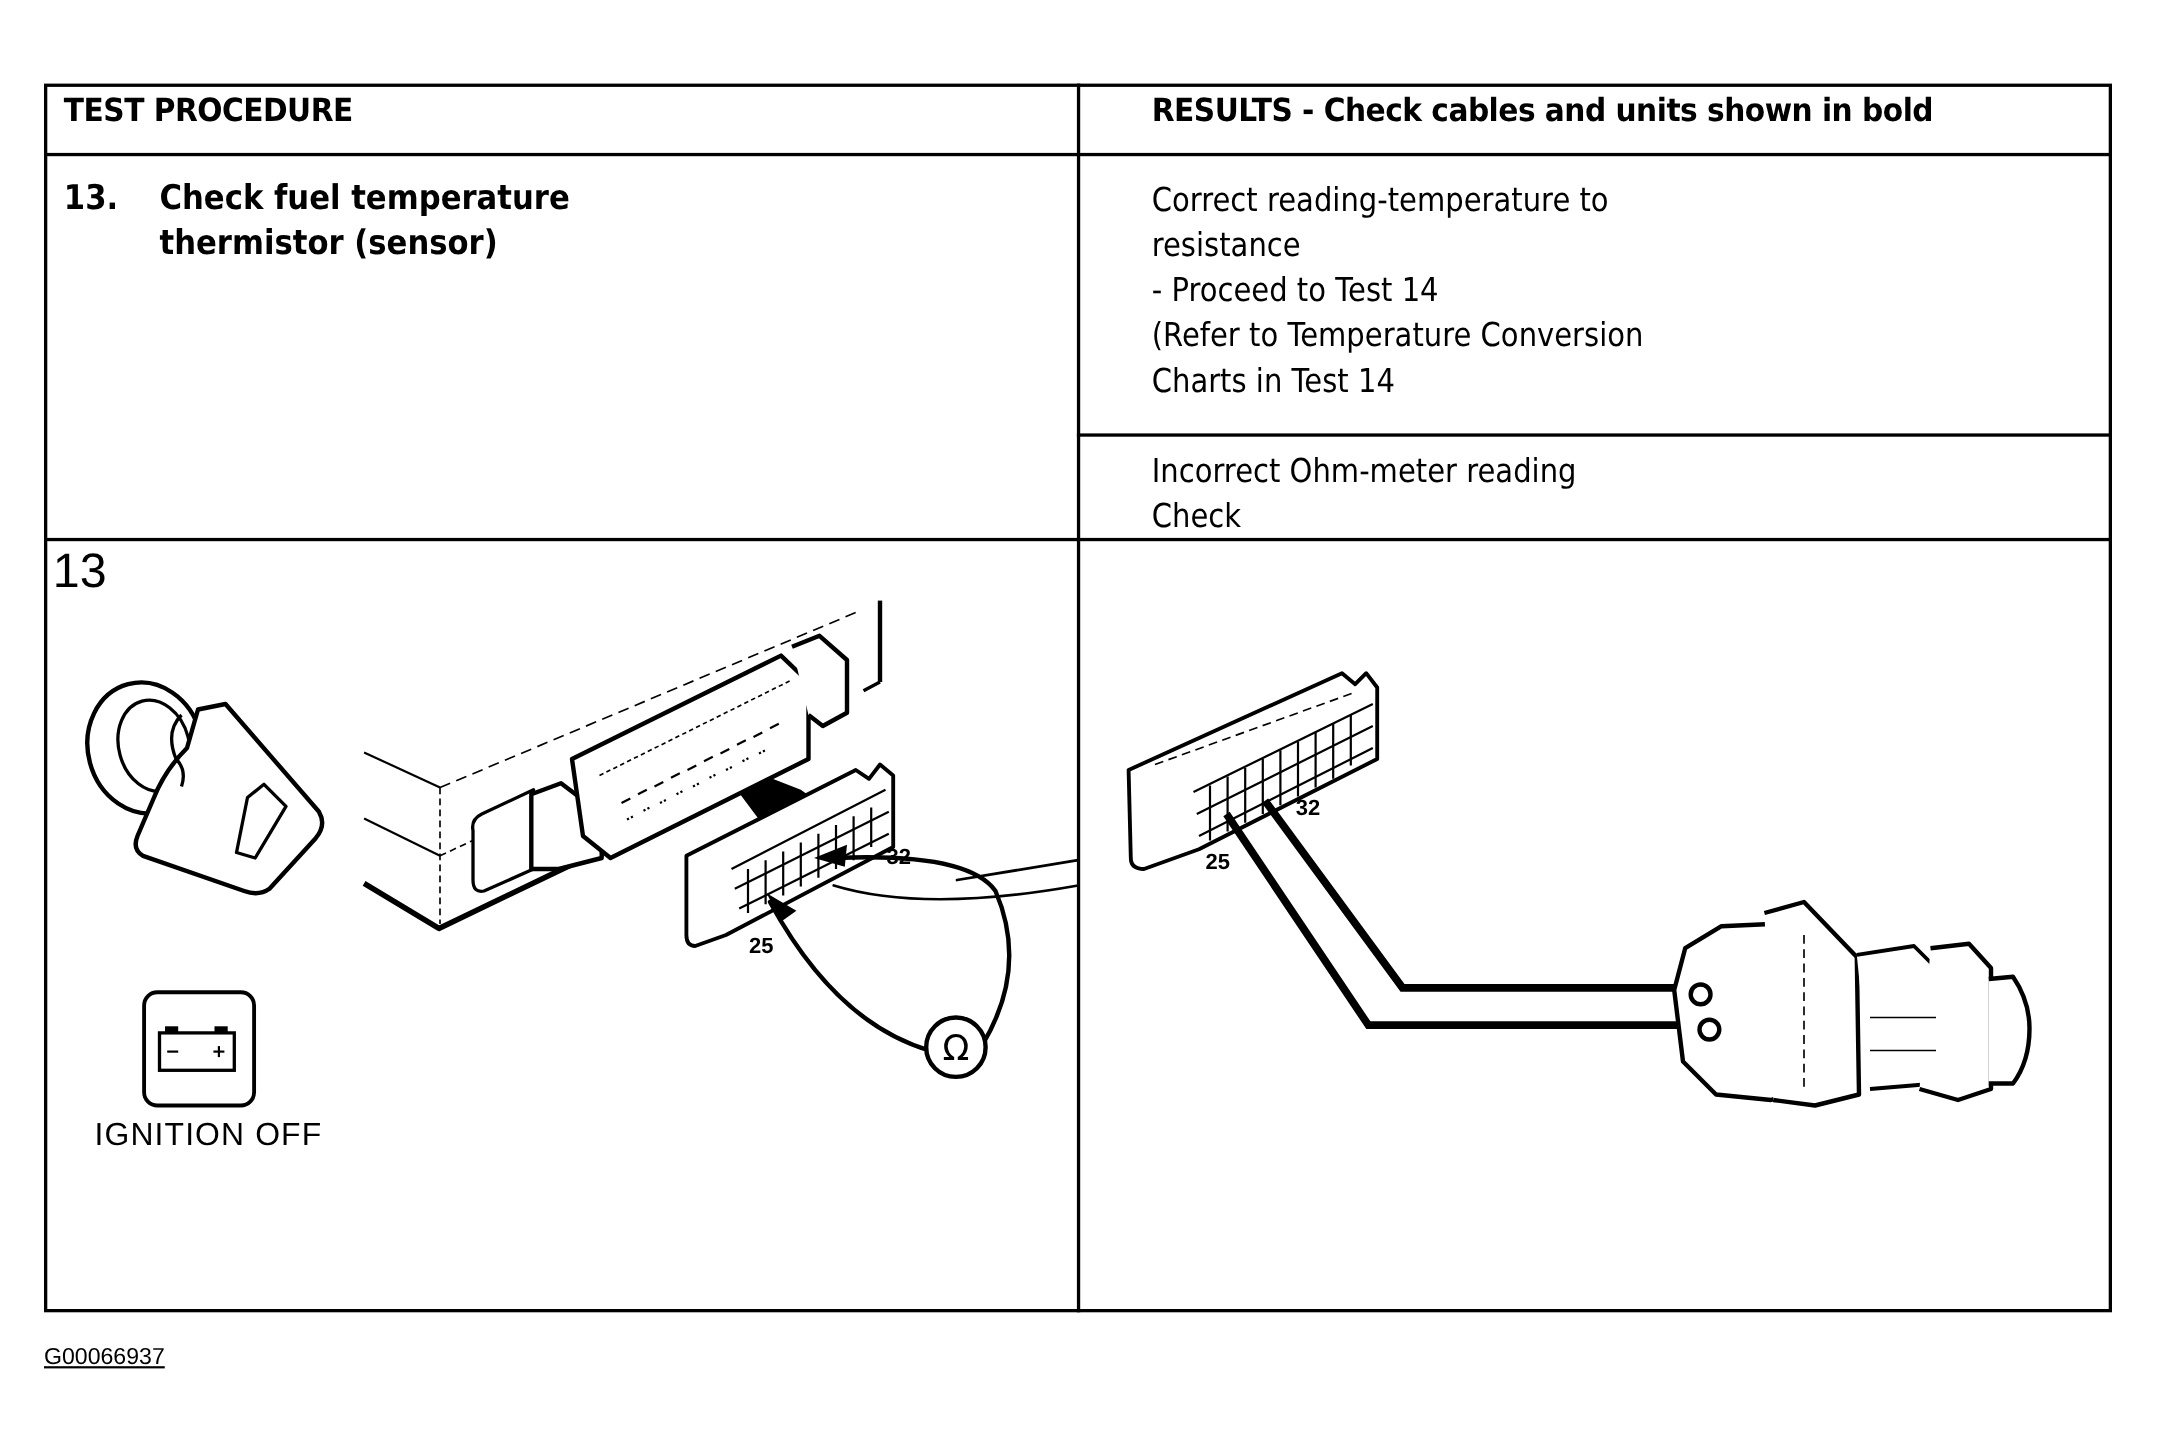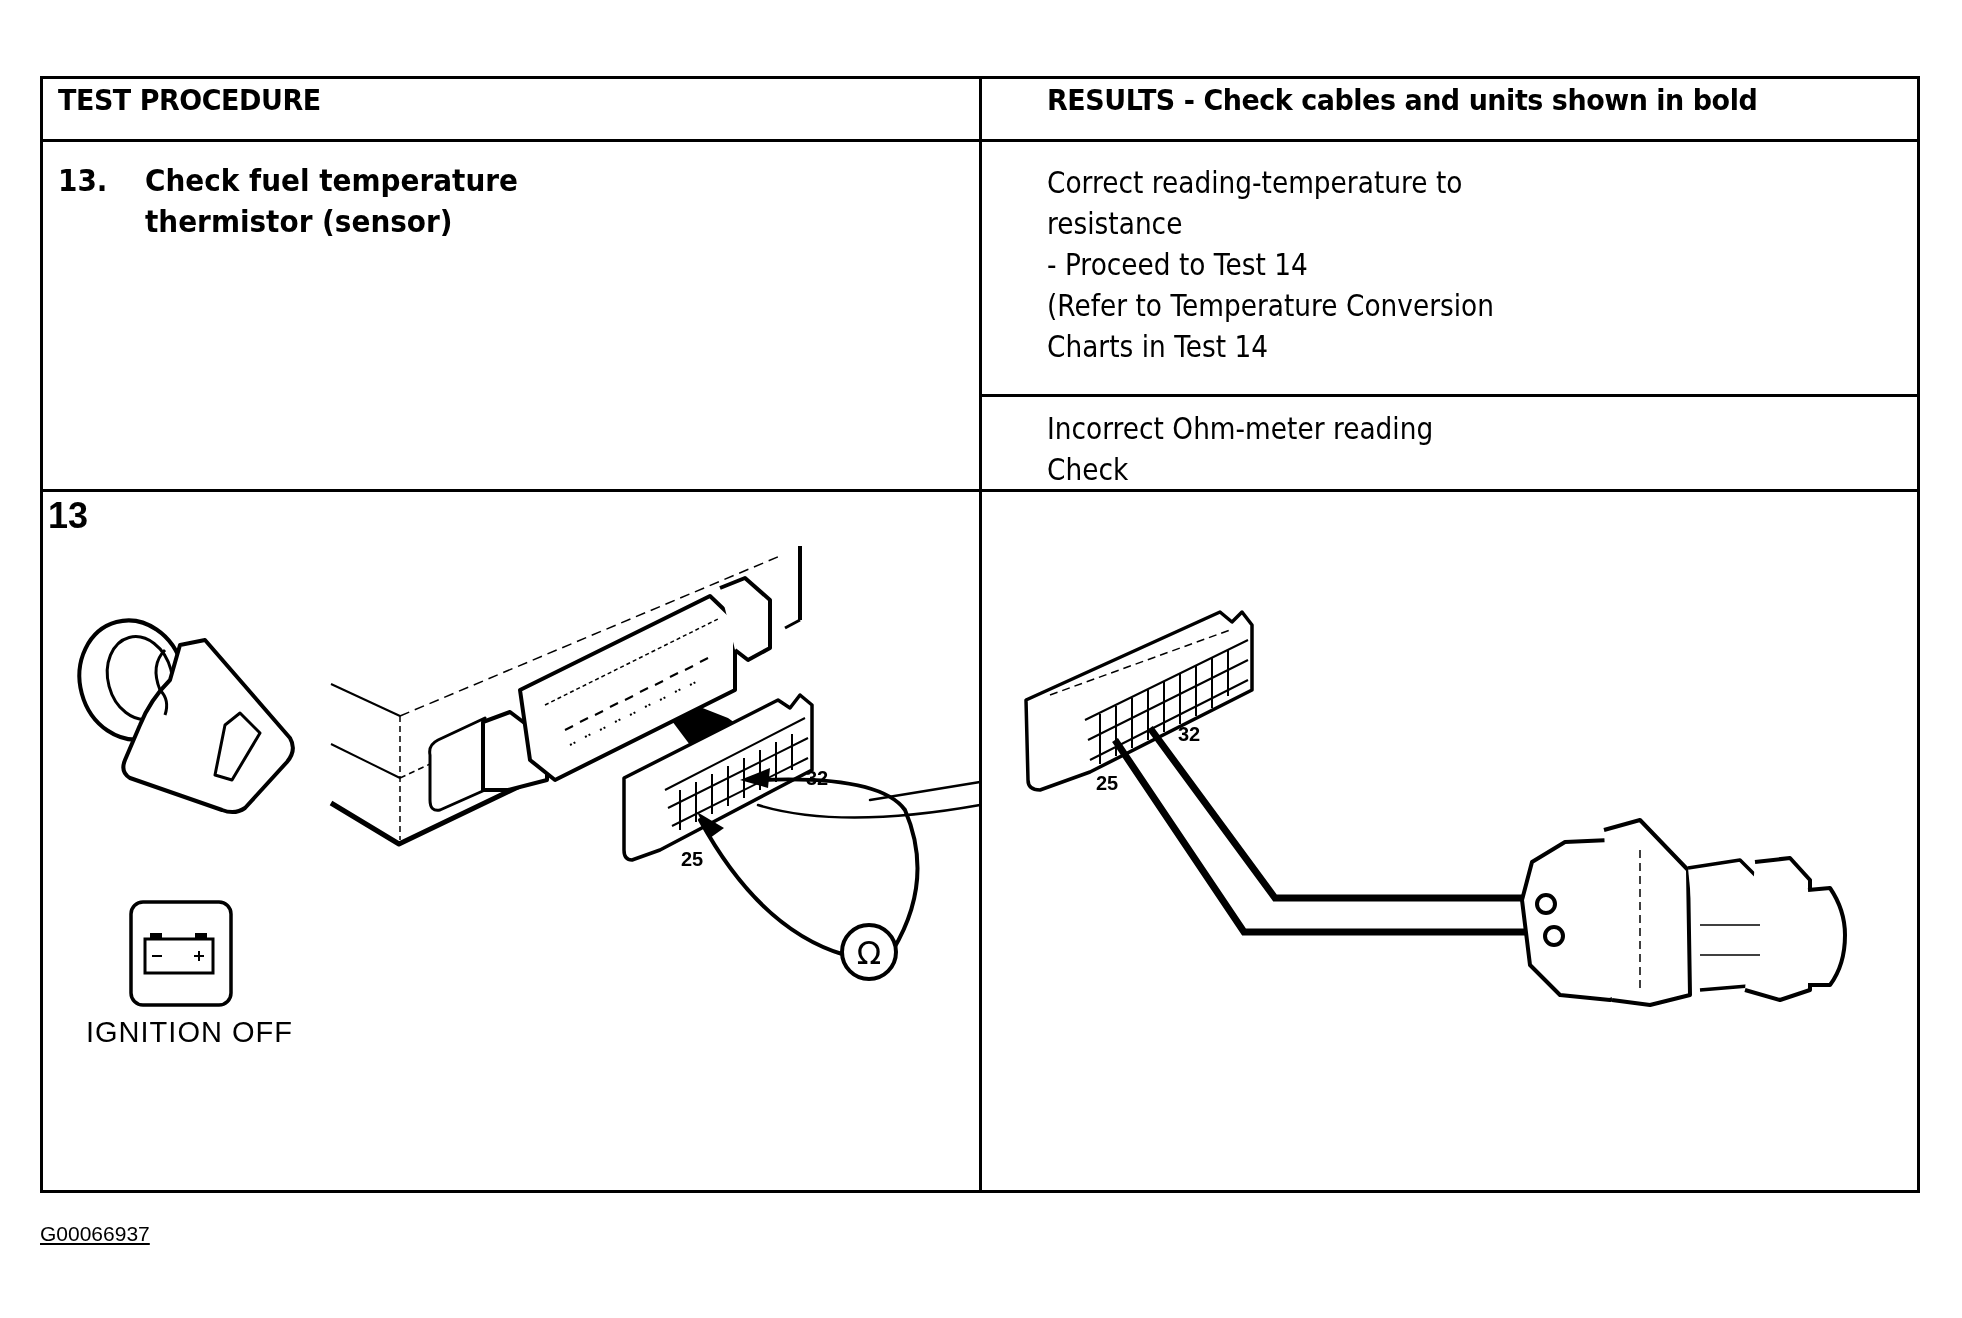--- a/index.html
+++ b/index.html
@@ -7,21 +7,21 @@
          font-family: "DejaVu Sans", sans-serif; color: #000; }
   .frame { position: absolute; border: 3px solid #000; box-sizing: border-box; }
   .hline { position: absolute; height: 3px; background: #000; }
   .vline { position: absolute; width: 3px; background: #000; }
   .txt { position: absolute; white-space: nowrap; }
   .hdr { font-family: "DejaVu Sans", sans-serif; font-weight: bold; font-size: 29px;
          letter-spacing: -0.5px; transform: scaleX(0.93); transform-origin: left top; }
   .step { font-weight: bold; font-size: 31px; transform: scaleX(0.9); transform-origin: left top; line-height: 41px; }
   .res { font-size: 30px; line-height: 41px; transform: scaleX(0.88); transform-origin: left top; }
   .res div { white-space: nowrap; }
-  .fig-num { font-family: "Liberation Sans", sans-serif; font-weight: bold; font-size: 36px; }
+  .fig-num { font-family: "Liberation Sans", sans-serif; font-weight: normal; font-size: 44px; }
   .ign { font-family: "Liberation Sans", sans-serif; font-size: 29px; letter-spacing: 1px; }
   .code { font-family: "Liberation Sans", sans-serif; font-size: 21px; text-decoration: underline; }
   svg { position: absolute; left: 0; top: 0; overflow: visible; }
   .pin-label { font-family: "Liberation Sans", sans-serif; font-weight: bold; font-size: 20px; }
 </style>
 </head>
 <body>
 
 <div class="frame" style="left:40px; top:76px; width:1880px; height:1117px;"></div>
 <div class="hline" style="left:40px; top:139px; width:1880px;"></div>

